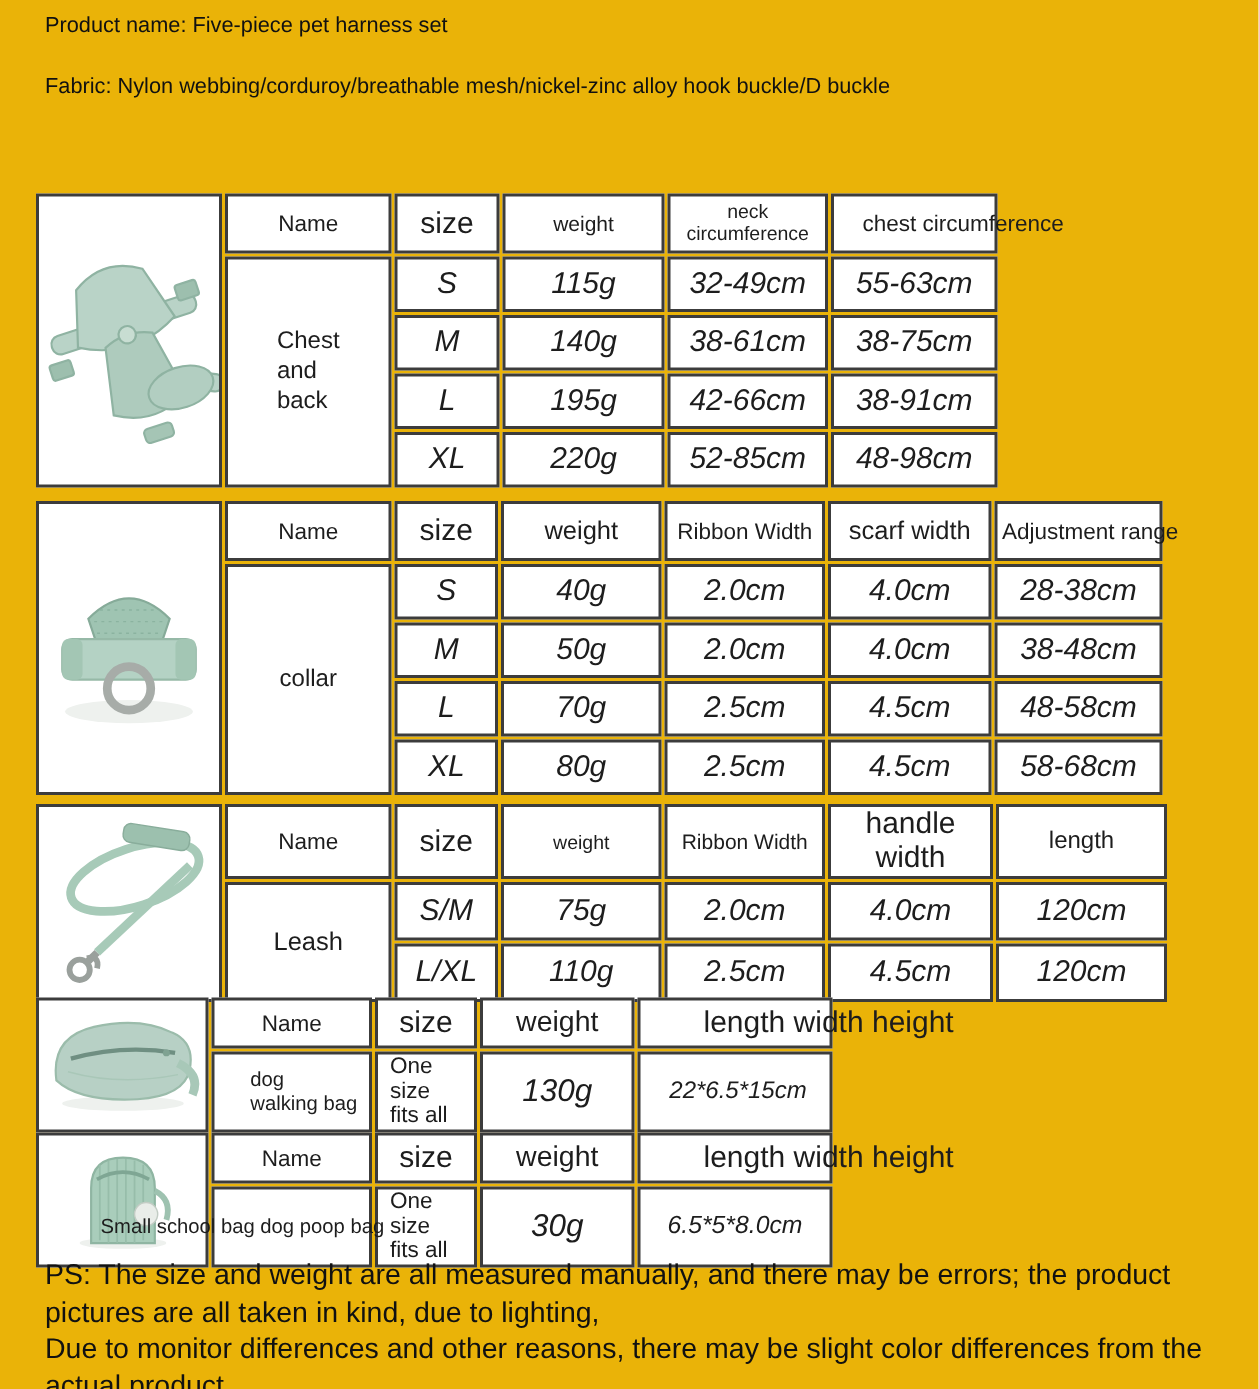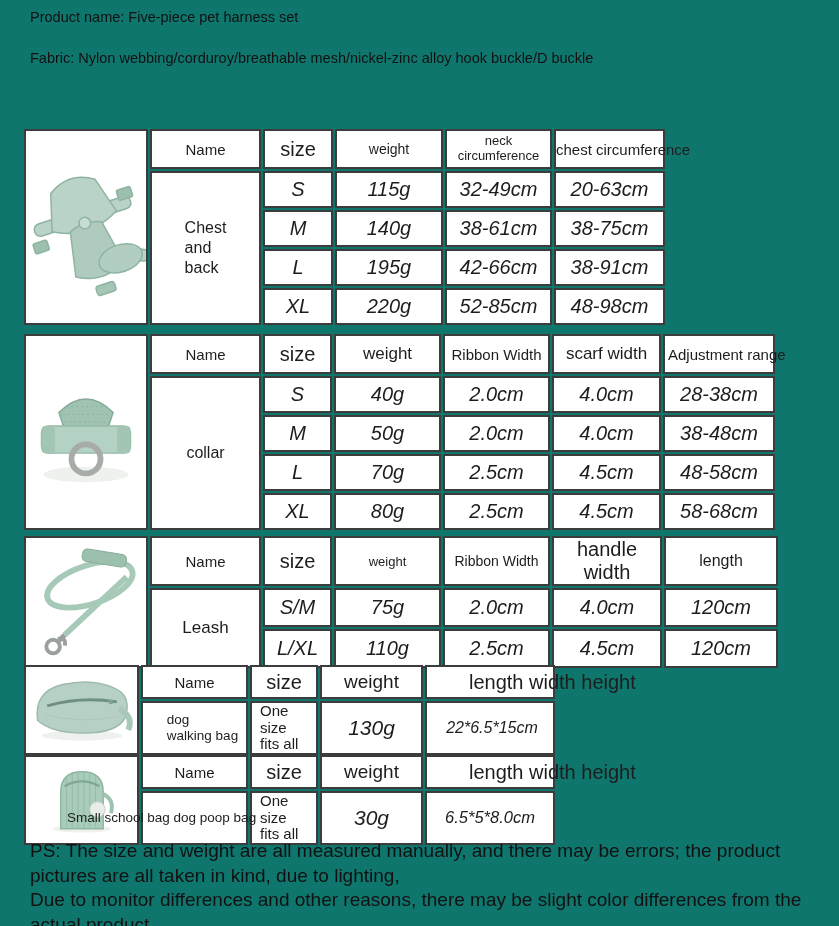--- a/index.html
+++ b/index.html
@@ -1,17 +1,17 @@
 <!DOCTYPE html>
 <html><head>
 <meta charset="utf-8">
 <style>
   html,body { margin:0; padding:0; background:#ffffff; }
   .page {
-    position:relative; width:839px; height:926px; background:#0f766e;
+    position:relative; width:839px; height:926px; background:#eab308;
     font-family:"Liberation Sans", sans-serif; color:#1d1d1d;
   }
   .hline { position:absolute; left:30px; font-size:14.5px; color:#111; white-space:nowrap; }
   #h1 { top:9px; } #h2 { top:50px; } #h3 { top:92px; }
 
   table.t { position:absolute; border-collapse:separate; border-spacing:2px; table-layout:fixed; }
   table.t td, table.t th {
     border:2px solid #3c3c3c; background:#fff; box-sizing:border-box;
     padding:0; text-align:center; vertical-align:middle; font-weight:normal;
     color:#1d1d1d; overflow:visible;
@@ -26,21 +26,21 @@
   #t3 tr.h { height:38px; } #t3 tr.r { height:39px; }
   #t4 tr.h { height:34px; } #t4 tr.r { height:43px; }
   #t5 tr.h { height:34px; } #t5 tr.r { height:37px; }
 
   .name-h { font-size:15px; }
   .size-h { font-size:20px; }
   .w-h1 { font-size:14px; } .w-h2 { font-size:17px; } .w-h3 { font-size:13px; }
   .w-h4 { font-size:19px; }
   .neck-h { font-size:13px; text-align:left; padding-left:8px; line-height:1.15; }
   .chest-h { font-size:15px; text-align:left; }
-  .chest-h .ov { display:inline-block; white-space:nowrap; padding-left:0;text-align:center; }
+  .chest-h .ov { display:inline-block; white-space:nowrap; padding-left:19px;text-align:center; }
   .ribbon-h { font-size:15px; }  .ribbon-h3 { font-size:14px; }
   .scarf-h { font-size:17px; }
   .adjust-h { font-size:15px; text-align:left; }
   .adjust-h .ov { display:inline-block; white-space:nowrap; padding-left:3px; }
   .handle-h { font-size:20px; } .len-h { font-size:16px; }
   .lwh-h { font-size:20px; text-align:left; }
   .lwh-h .ov { display:inline-block; white-space:nowrap; padding-left:42px; }
 
   .val { font-style:italic; font-size:20px; }
   .val-big { font-style:italic; font-size:21px; }
@@ -104,21 +104,21 @@
 circumference</th>
       <th class="chest-h"><span class="ov">chest circumference</span></th>
     </tr>
     <tr class="r">
       <td class="prename" rowspan="4"><span class="blk">Chest
 and
 back</span></td>
       <td class="val">S</td>
       <td class="val">115g</td>
       <td class="val">32-49cm</td>
-      <td class="val">20-63cm</td>
+      <td class="val">55-63cm</td>
     </tr>
     <tr class="r">
       <td class="val">M</td>
       <td class="val">140g</td>
       <td class="val">38-61cm</td>
       <td class="val">38-75cm</td>
     </tr>
     <tr class="r">
       <td class="val">L</td>
       <td class="val">195g</td>

